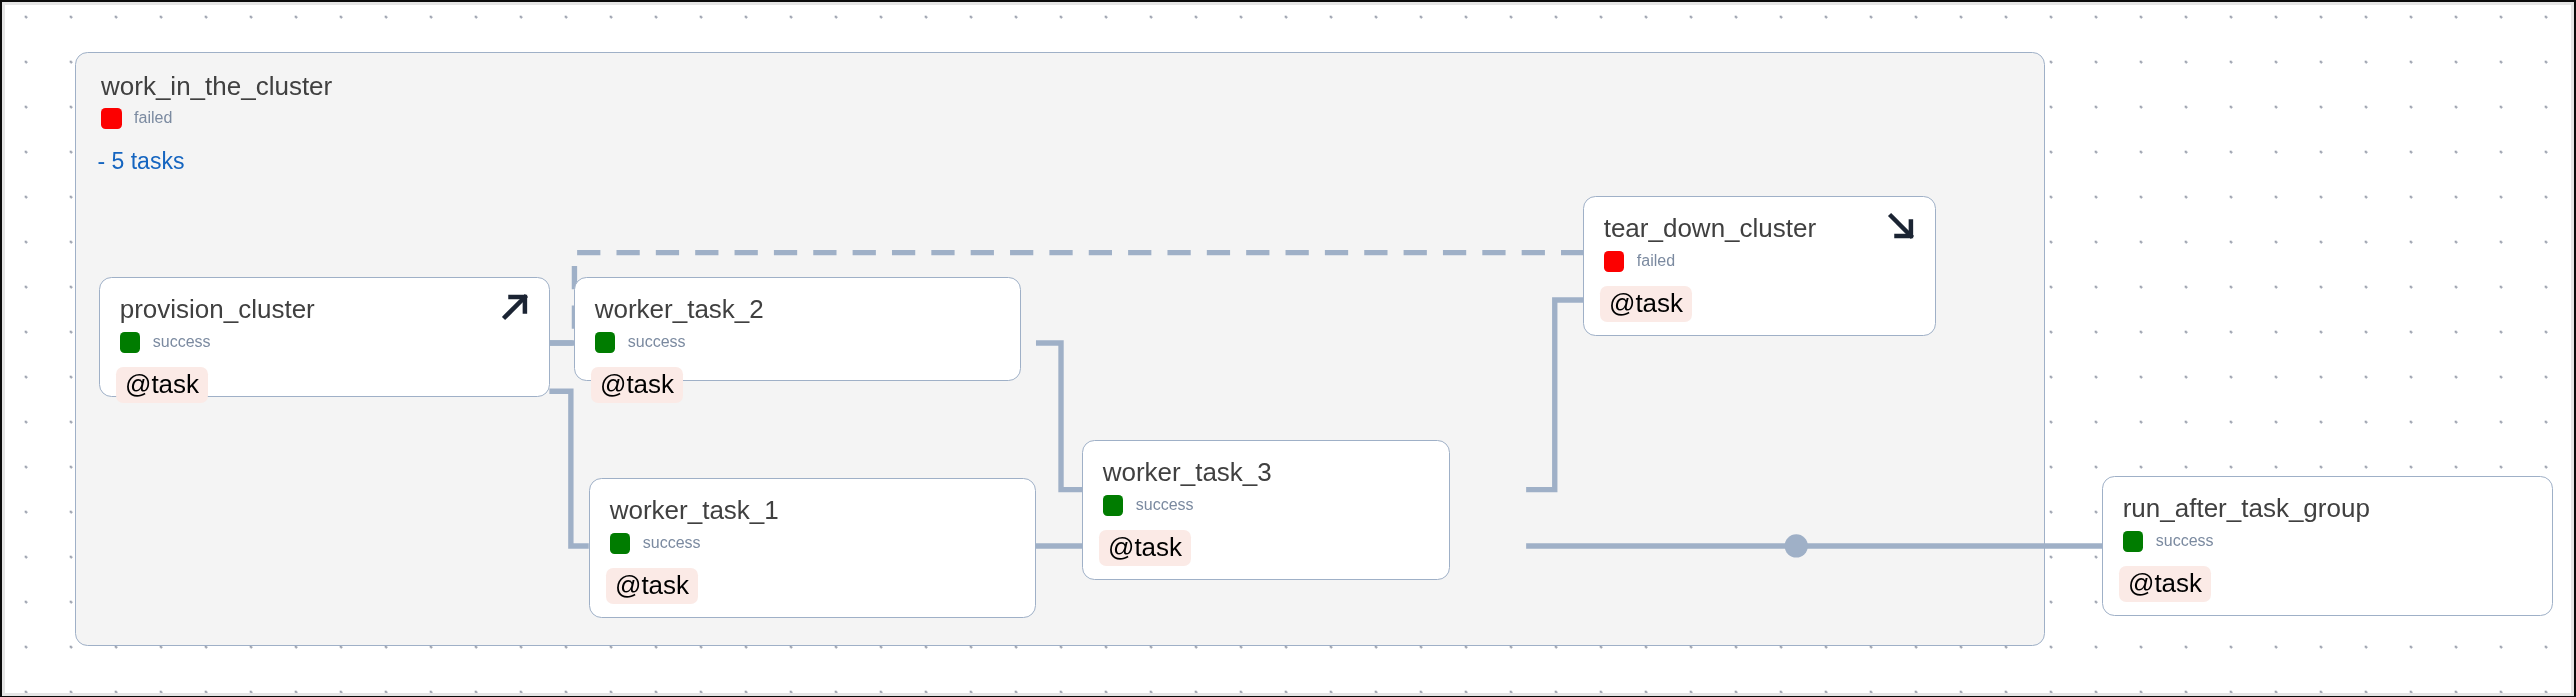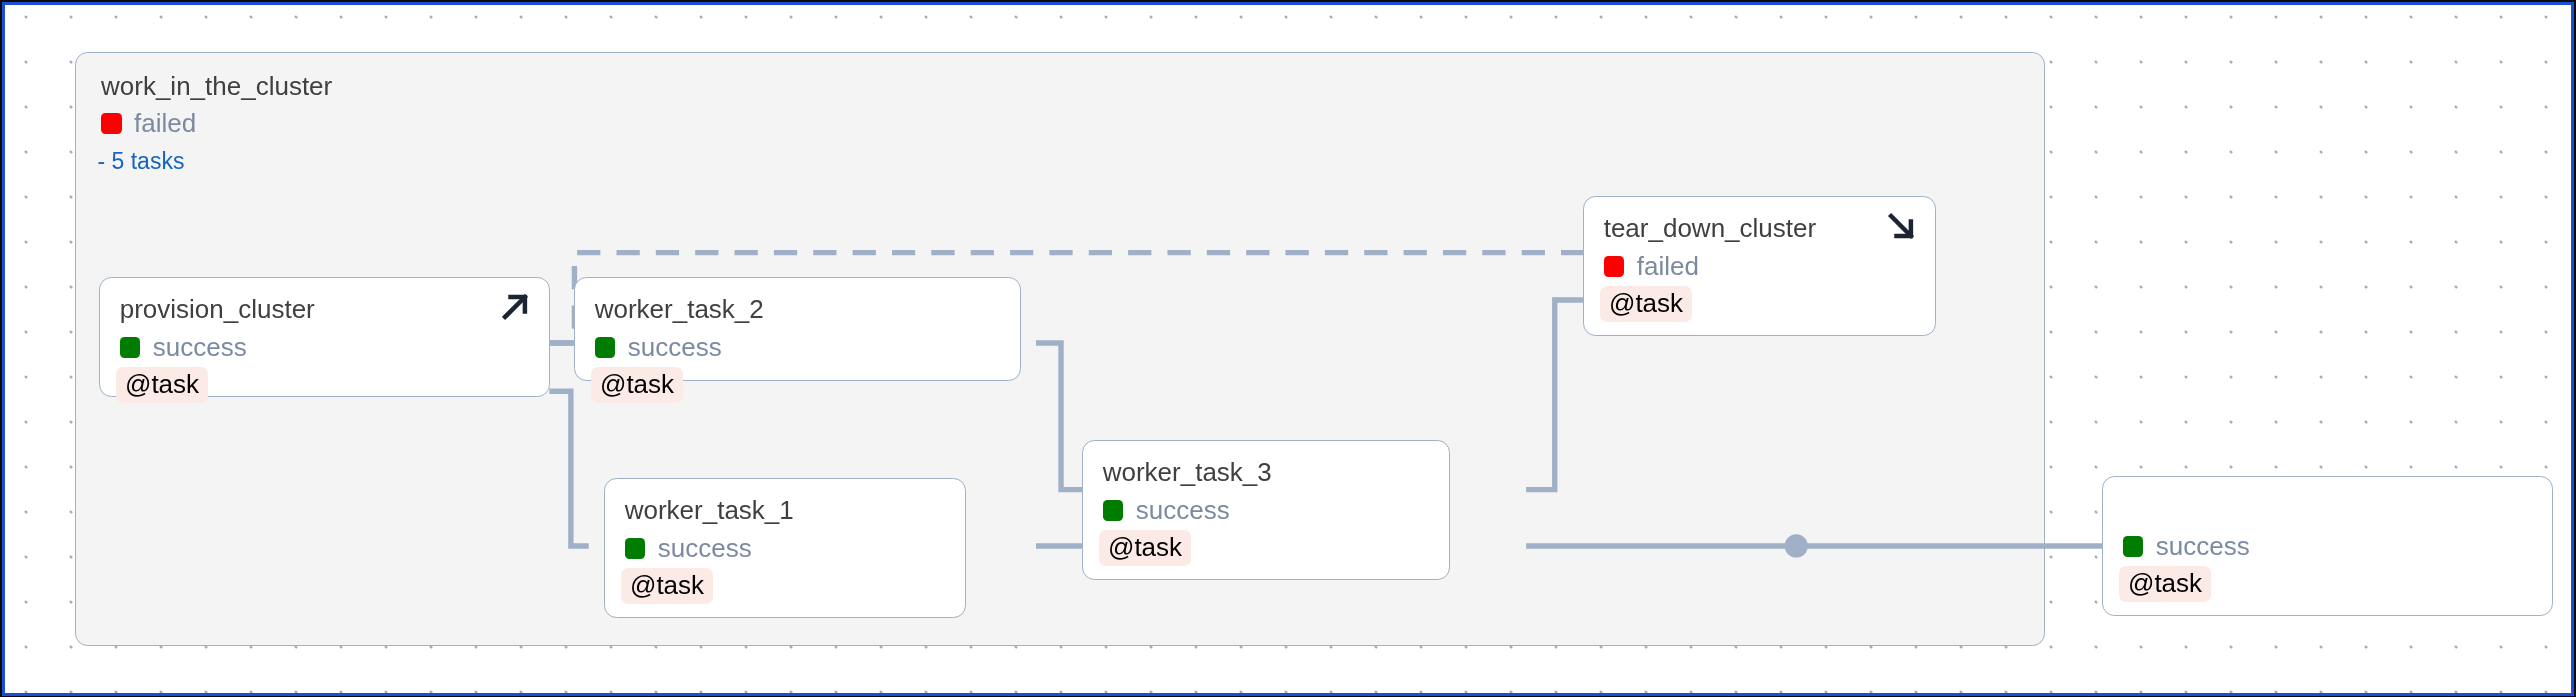--- a/index.html
+++ b/index.html
@@ -4,21 +4,21 @@
 <style>
   html, body {
     margin: 0;
     padding: 0;
     background: #ffffff;
   }
   #page {
     position: relative;
     width: 2576px;
     height: 698px;
-    background: #1d4ed8;
+    background: #e5e5e5;
     border: 2.7px solid #0b0b0b;
     box-sizing: border-box;
     overflow: hidden;
     font-family: "Liberation Sans", sans-serif;
   }
   
   #canvas {
     position: absolute;
     inset: 2.7px;
     background-color: #ffffff;
@@ -108,21 +108,21 @@
     white-space: nowrap;
   }
   .status-sq {
     width: 20.6px;
     height: 20.6px;
     border-radius: 4.5px;
     display: inline-block;
     flex: 0 0 auto;
   }
   .status-label {
-    font-size: 26px;
+    font-size: 16px;
     color: #7b8aa0;
   }
   .node-badge {
     position: absolute;
     left: 16px;
     top: 89px;
     background: #fbeae6;
     color: #000000;
     font-size: 26px;
     padding: 1.8px 9px 3.6px 9px;
@@ -190,21 +190,21 @@
 
   <div class="node" style="left:572px; top:275px; width:447px; height:104px;">
     <div class="node-title">worker_task_2</div>
     <div class="node-status">
       <span class="status-sq" style="background:#007c00;"></span>
       <span class="status-label">success</span>
     </div>
     <div class="node-badge">@task</div>
   </div>
 
-  <div class="node" style="left:602px; top:476px; width:362px; height:140px;padding-left:36px;">
+  <div class="node" style="left:587px; top:476px; width:447px; height:140px;padding-left:36px;">
     <div class="node-title">worker_task_1</div>
     <div class="node-status">
       <span class="status-sq" style="background:#007c00;"></span>
       <span class="status-label">success</span>
     </div>
     <div class="node-badge">@task</div>
   </div>
 
   <div class="node" style="left:1080px; top:438px; width:368px; height:140px;">
     <div class="node-title">worker_task_3</div>
@@ -224,20 +224,21 @@
     <div class="node-badge">@task</div>
     <div class="node-icon">
       <svg viewBox="0 0 40 40" width="36" height="36">
         <path d="M 9 9 L 31 31" stroke="#1b2433" stroke-width="5" fill="none" stroke-linecap="square"></path>
         <path d="M 31 15 L 31 31 L 15 31" stroke="#1b2433" stroke-width="5" fill="none" stroke-linecap="square" stroke-linejoin="miter"></path>
       </svg>
     </div>
   </div>
 
   <div class="node" style="left:2100px; top:474px; width:451px; height:140px;">
+    <div class="node-title">run_after_task_group</div>
     <div class="node-status">
       <span class="status-sq" style="background:#007c00;"></span>
       <span class="status-label">success</span>
     </div>
     <div class="node-badge">@task</div>
   </div>
 
 </div>
 
 

